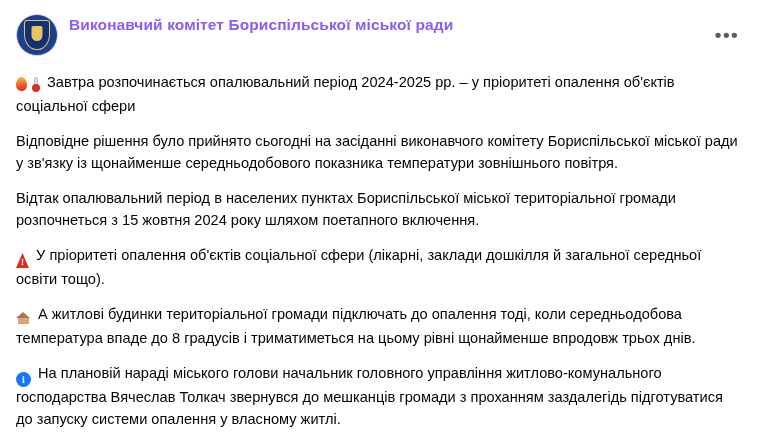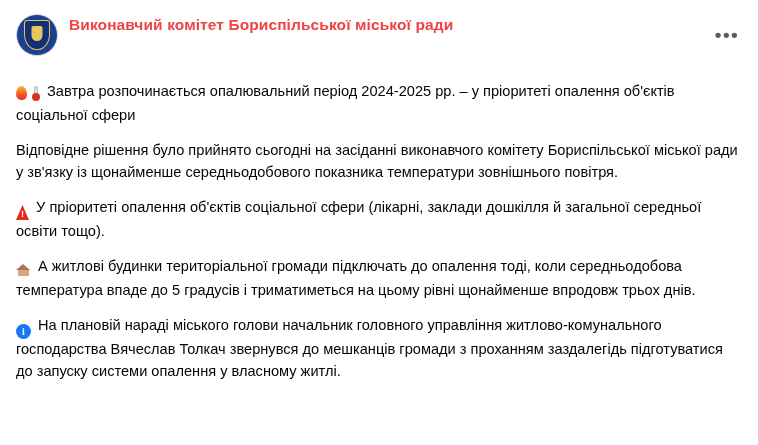--- a/index.html
+++ b/index.html
@@ -63,21 +63,21 @@
   }
   .header-text {
     margin-left: 11px;
     padding-top: 1px;
     flex: 1 1 auto;
     min-width: 0;
   }
   .page-name {
     font-size: 15.5px;
     font-weight: bold;
-    color: #ef4444;
+    color: #8b5cf6;
     line-height: 20px;
     letter-spacing: 0.1px;
   }
   .meta-row {
     display: flex;
     align-items: center;
     margin-top: 3px;
     font-size: 12.5px;
     color: #65676b;
     line-height: 16px;
@@ -108,21 +108,21 @@
     cursor: pointer;
   }
   .more-btn .dots {
     font-size: 19px;
     line-height: 10px;
     letter-spacing: 1.5px;
     font-weight: bold;
     color: #5a5c60;
   }
   .post-body {
-    margin-top: 21px;
+    margin-top: 12px;
     font-size: 14.6px;
     line-height: 21.5px;
     color: #050505;
   }
   .para {
     margin: 0 0 14px 0;
     padding: 0;
   }
   .para:last-child { margin-bottom: 0; }
   .icon-badge {
@@ -252,27 +252,30 @@
   <div class="post-body">
 
     <p class="para">
       <span class="icon-badge"><span class="fire-shape"></span></span><span class="icon-badge"><span class="thermo-shape"></span></span><span> Завтра розпочинається опалювальний період 2024-2025 рр. – у пріоритеті  опалення об'єктів соціальної сфери</span>
     </p>
 
     <p class="para">
       <span>Відповідне рішення було прийнято сьогодні на засіданні виконавчого комітету Бориспільської міської ради у зв'язку із щонайменше середньодобового показника температури зовнішнього повітря.</span>
     </p>
 
+    <p class="para">
+      <span>Відтак опалювальний період в населених пунктах Бориспільської міської територіальної громади розпочнеться з 15 жовтня 2024 року шляхом поетапного включення.</span>
+    </p>
 
     <p class="para">
       <span class="icon-badge"><span class="excl-shape"><span>!</span></span></span><span> У пріоритеті опалення об'єктів соціальної сфери (лікарні, заклади дошкілля й загальної середньої освіти тощо).</span>
     </p>
 
     <p class="para">
-      <span class="icon-badge"><span class="house-shape"></span></span><span> А житлові будинки територіальної громади підключать до опалення тоді, коли середньодобова температура впаде до 5 градусів і триматиметься на цьому рівні щонайменше впродовж трьох днів.</span>
+      <span class="icon-badge"><span class="house-shape"></span></span><span> А житлові будинки територіальної громади підключать до опалення тоді, коли середньодобова температура впаде до 8 градусів і триматиметься на цьому рівні щонайменше впродовж трьох днів.</span>
     </p>
 
     <p class="para">
       <span class="icon-badge"><span class="info-shape">i</span></span><span> На плановій нараді міського голови начальник головного управління житлово-комунального господарства Вячеслав Толкач звернувся до мешканців громади з проханням заздалегідь підготуватися до запуску системи опалення у власному житлі.</span>
     </p>
 
   </div>
 </div>
 
 </body></html>

